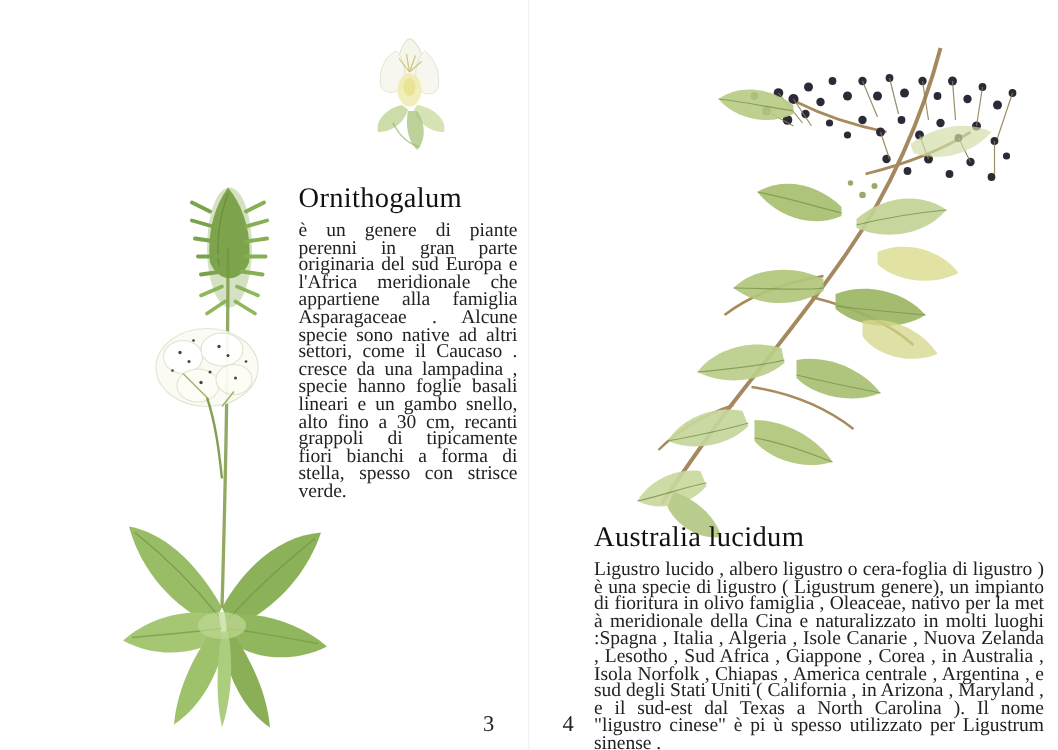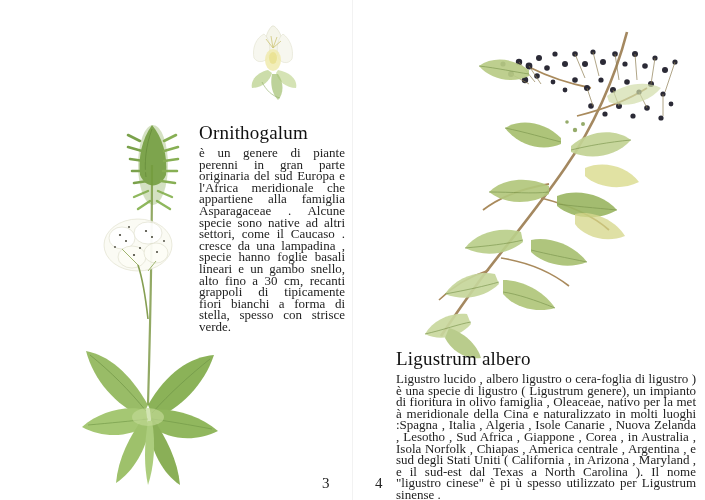--- a/index.html
+++ b/index.html
@@ -295,20 +295,20 @@
 
         <g fill="#8aa25a" opacity="0.9">
           <circle cx="196" cy="112" r="2.2"></circle>
             <circle cx="204" cy="106" r="2"></circle>
           <circle cx="188" cy="104" r="1.8"></circle>
         </g>
       </svg>
     </div>
 
     <div class="lig-textblock">
-      <h1 class="title">Ligustrum albero</h1>
+      <h1 class="title">Australia lucidum</h1>
       <p class="body-text">Ligustro lucido , albero ligustro  o cera-foglia di ligustro ) è  una specie di ligustro ( Ligustrum genere), un impianto di fioritura in olivo famiglia , Oleaceae, nativo per la met à  meridionale della Cina e naturalizzato in molti luoghi :Spagna , Italia , Algeria , Isole Canarie , Nuova Zelanda , Lesotho , Sud Africa , Giappone , Corea , in Australia , Isola Norfolk , Chiapas , America centrale , Argentina , e sud degli Stati Uniti ( California , in Arizona , Maryland , e il sud-est dal Texas a North Carolina ).  Il nome "ligustro cinese"  è  pi ù  spesso utilizzato per Ligustrum sinense .</p>
     </div>
 
     <div class="page-number pn-right">4</div>
   </div>
 
 </div>
 
 </body></html>

